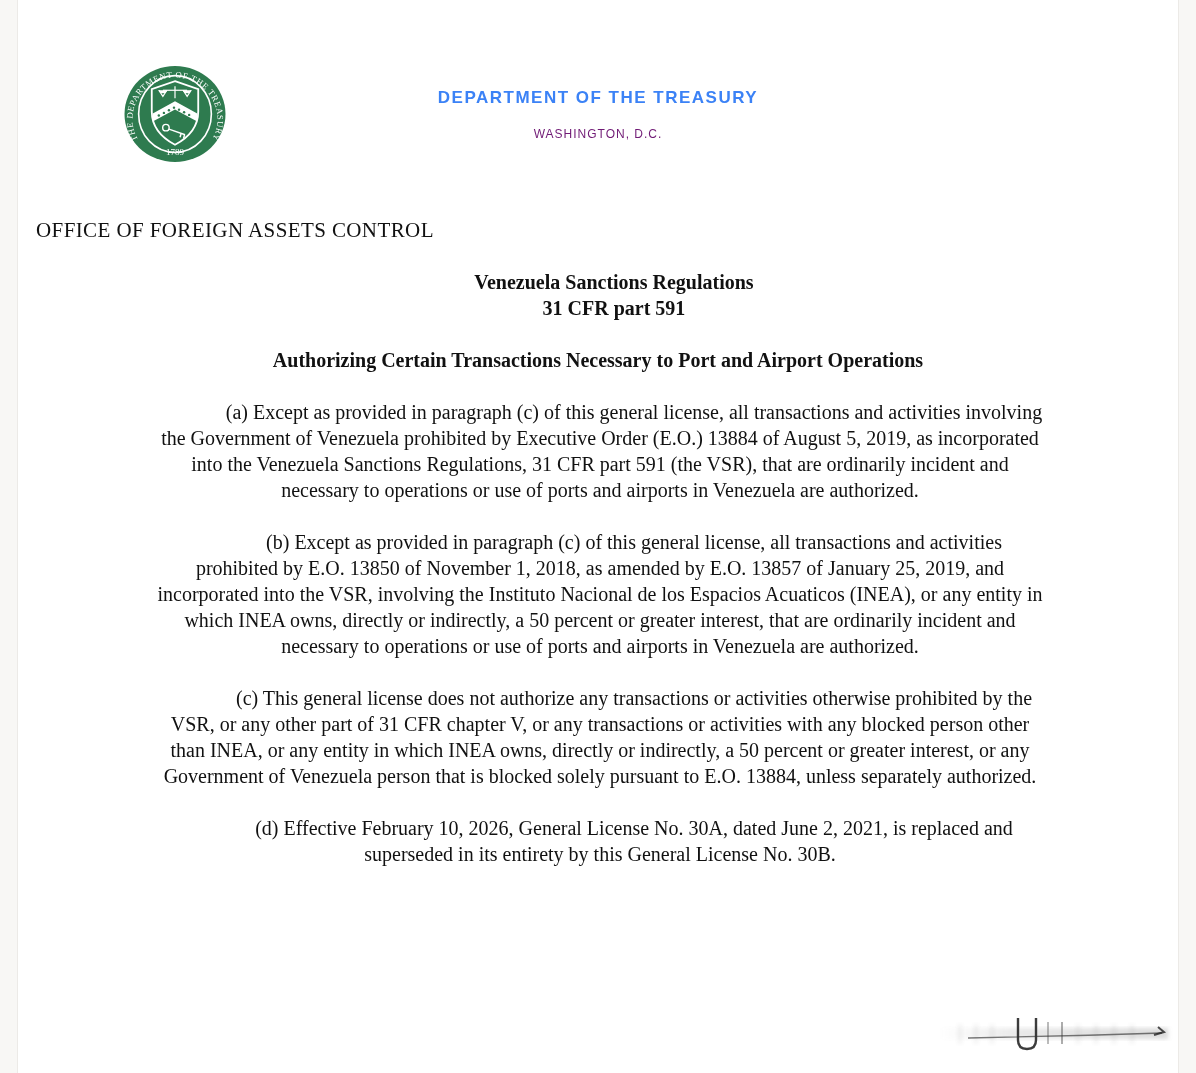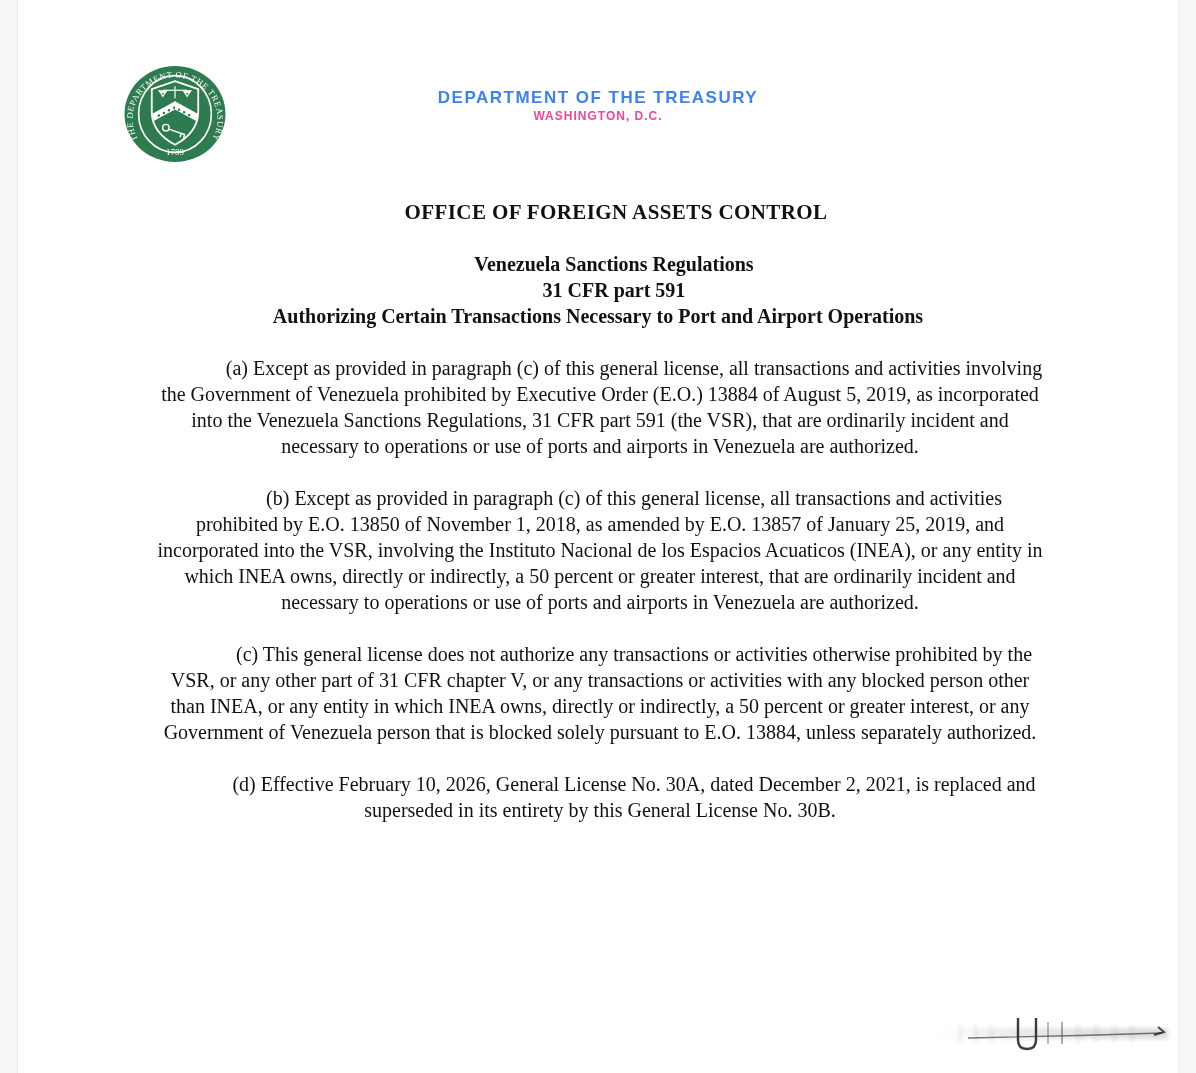--- a/index.html
+++ b/index.html
@@ -17,27 +17,27 @@
   .gutter { position:absolute; top:0; bottom:0; width:18px; background:#f8f7f5; }
   .gutter-left  { left:0;  border-right:1px solid #eceae7; }
   .gutter-right { right:0; border-left:1px solid #eceae7; }
 
   
   .seal-wrap { position:absolute; left:122px; top:64px; width:106px; height:100px; }
 
   
   .masthead { padding-top:88px; text-align:center; font-family:"Liberation Sans", sans-serif; }
   .agency   { font-size:17px; font-weight:bold; letter-spacing:1.5px; color:#3b82f6; line-height:19px; }
-  .location { font-size:12px; font-weight:bold; letter-spacing:1px;   color:#ec4899; line-height:14px; margin-top:2px; }
+  .location { font-size:12px; font-weight:normal; letter-spacing:1px;   color:#701a75; line-height:14px; margin-top:20px; }
 
   
-  .office   { margin-top:76px; text-align:center; font-weight:bold; font-size:21px; line-height:26px; letter-spacing:0.4px;margin-left:36px; }
+  .office   { margin-top:76px; font-weight:normal; font-size:21px; line-height:26px; letter-spacing:0.4px;margin-left:36px; }
   .reg-block{ margin-top:26px; text-align:center; font-weight:bold; font-size:20px; line-height:26px;padding-left:32px; }
   .license  { margin-top:26px; text-align:center; font-weight:bold; font-size:21px; line-height:26px; }
-  .subject  { text-align:center; font-weight:bold; font-size:20px; line-height:26px; }
+  .subject  { margin-top:26px; text-align:center; font-weight:bold; font-size:20px; line-height:26px; }
 
   
   .body-text { margin:26px 0 0 157px; width:886px; }
   .body-text p {
     font-size:20px; line-height:26px; text-indent:68px;
     margin:0 0 26px 0; text-align:center;
   }
 
   
   .artifact { position:absolute; left:938px; top:1012px; width:235px; height:45px; }
@@ -103,21 +103,21 @@
   <div class="reg-block">
     <div>Venezuela Sanctions Regulations</div>
     <div>31 CFR part 591</div>
   </div>
   <div class="subject">Authorizing Certain Transactions Necessary to Port and Airport Operations</div>
 
   <div class="body-text">
     <p>(a) Except as provided in paragraph (c) of this general license, all transactions and activities involving the Government of Venezuela prohibited by Executive Order (E.O.) 13884 of August 5, 2019, as incorporated into the Venezuela Sanctions Regulations, 31 CFR part 591 (the VSR), that are ordinarily incident and necessary to operations or use of ports and airports in Venezuela are authorized.</p>
     <p>(b) Except as provided in paragraph (c) of this general license, all transactions and activities prohibited by E.O. 13850 of November 1, 2018, as amended by E.O. 13857 of January 25, 2019, and incorporated into the VSR, involving the Instituto Nacional de los Espacios Acuaticos (INEA), or any entity in which INEA owns, directly or indirectly, a 50 percent or greater interest, that are ordinarily incident and necessary to operations or use of ports and airports in Venezuela are authorized.</p>
     <p>(c) This general license does not authorize any transactions or activities otherwise prohibited by the VSR, or any other part of 31 CFR chapter V, or any transactions or activities with any blocked person other than INEA, or any entity in which INEA owns, directly or indirectly, a 50 percent or greater interest, or any Government of Venezuela person that is blocked solely pursuant to E.O. 13884, unless separately authorized.</p>
-    <p>(d) Effective February 10, 2026, General License No. 30A, dated December 2, 2021, is replaced and superseded in its entirety by this General License No. 30B.</p>
+    <p>(d) Effective February 10, 2026, General License No. 30A, dated June 2, 2021, is replaced and superseded in its entirety by this General License No. 30B.</p>
   </div>
 
   <div class="artifact">
     <svg viewBox="0 0 235 45" width="235" height="45" aria-hidden="true">
       <defs>
         <filter id="blur1">
             <feGaussianBlur stdDeviation="2.2"></feGaussianBlur>
           </filter>
         <linearGradient id="fade" x1="0" y1="0" x2="1" y2="0">
           <stop offset="0" stop-color="#999999" stop-opacity="0"></stop>

